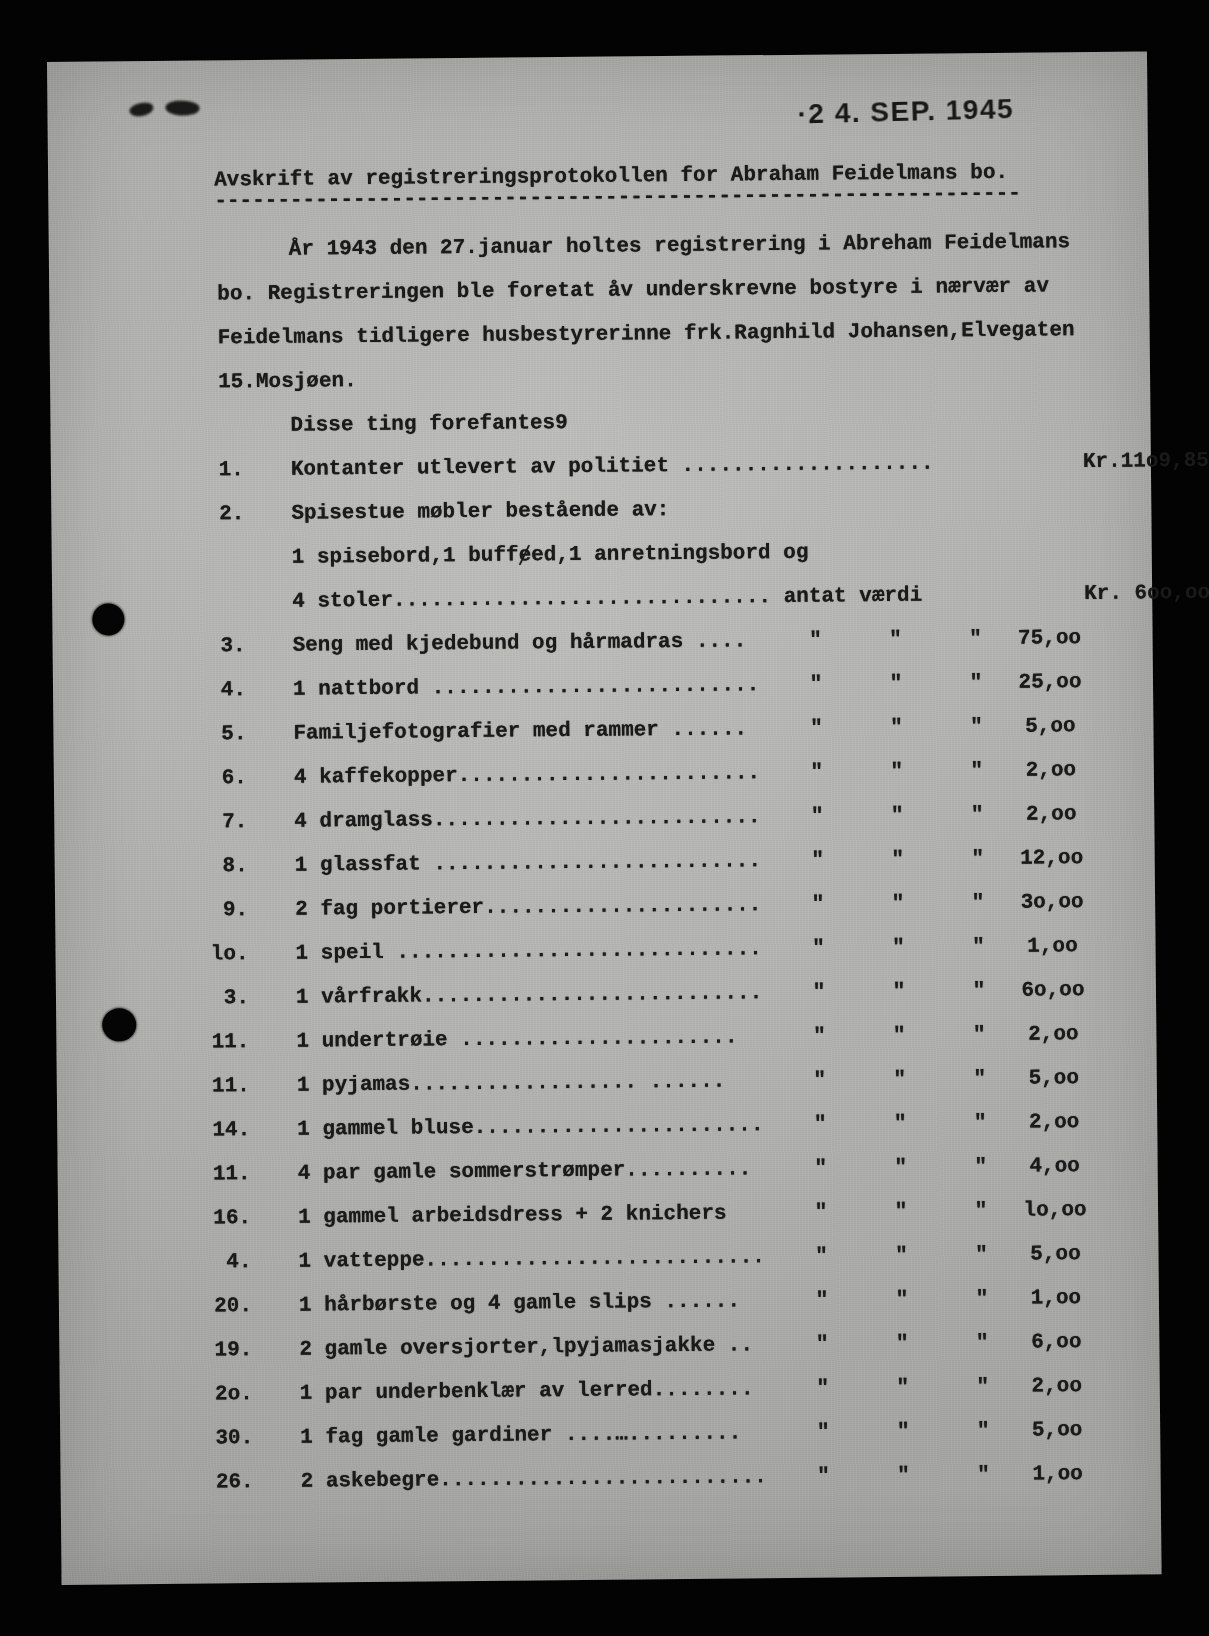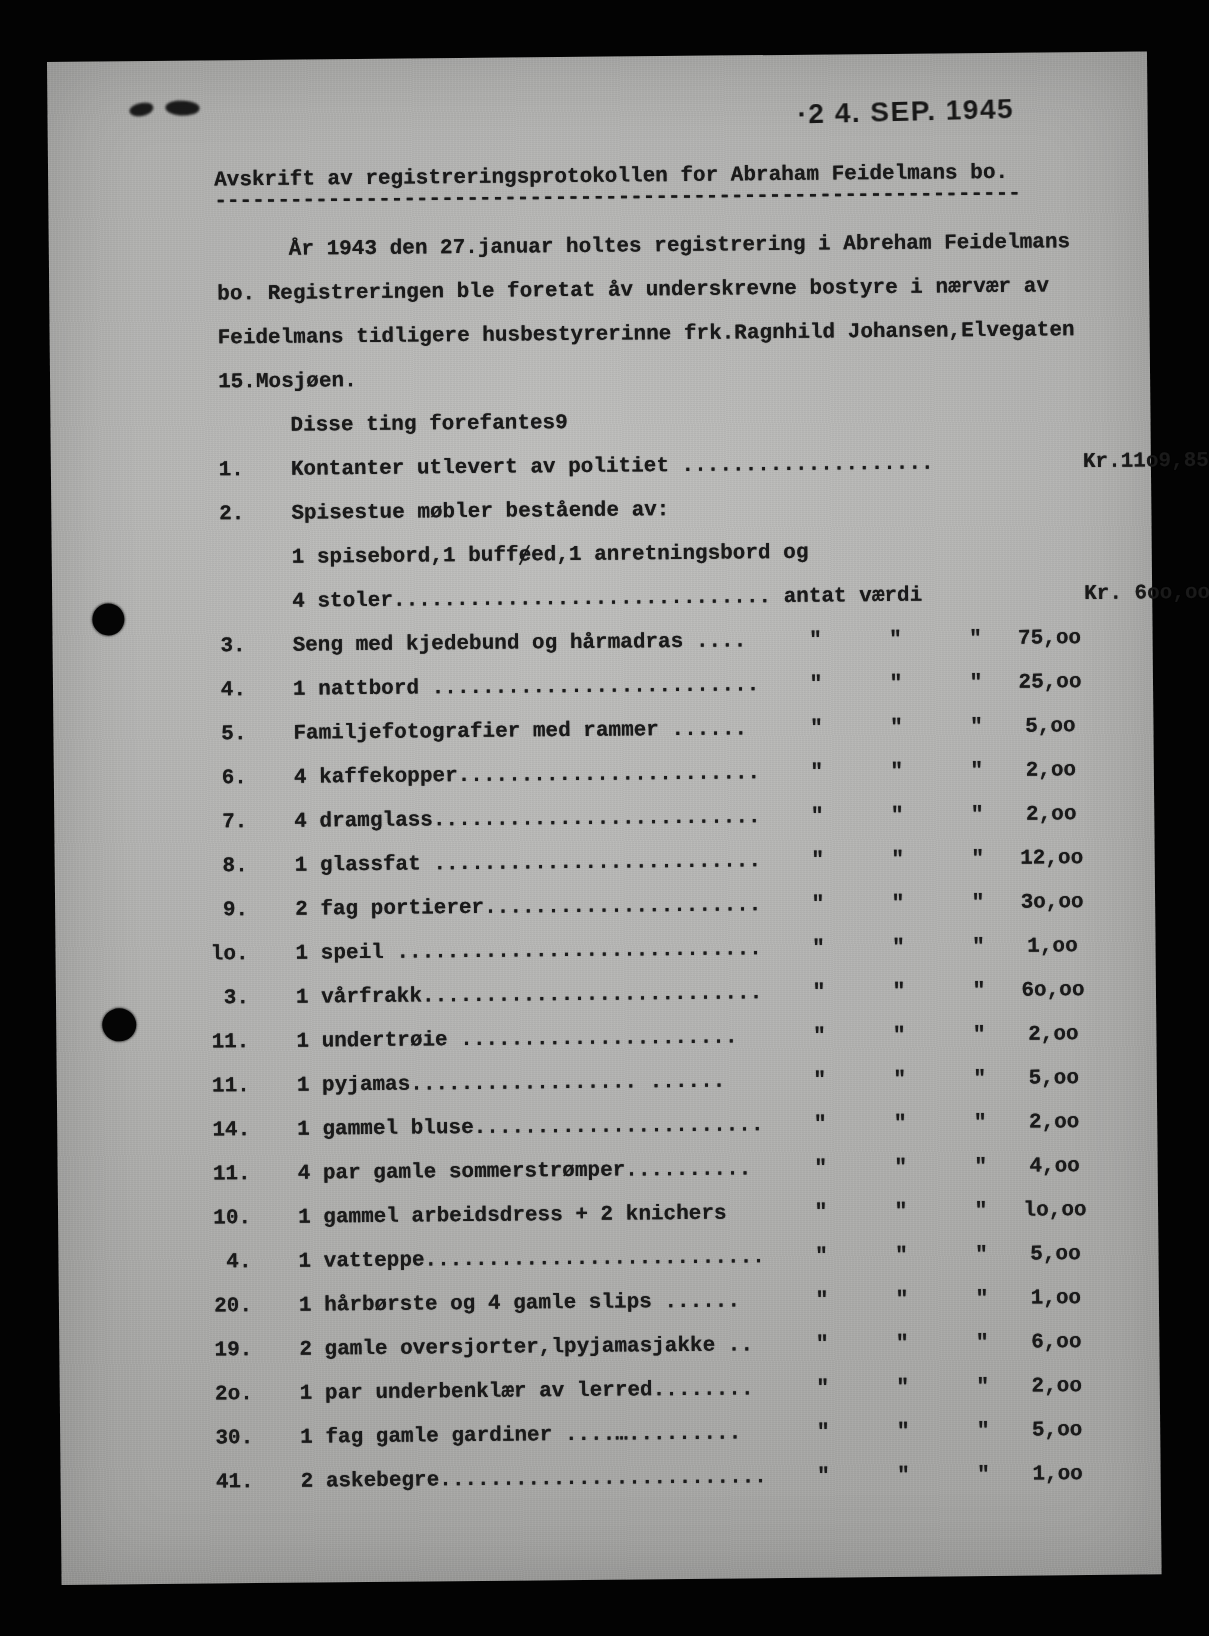--- a/index.html
+++ b/index.html
@@ -236,21 +236,21 @@
   </div>
         <div class="inv-row">
     <span class="c-num">11.</span>
     <span class="c-desc">4 par gamle sommerstrømper..........</span>
     <span class="c-q">"</span>
     <span class="c-q">"</span>
     <span class="c-q">"</span>
     <span class="c-amt">4,oo</span>
   </div>
         <div class="inv-row">
-    <span class="c-num">10.</span>
+    <span class="c-num">16.</span>
     <span class="c-desc">1 gammel arbeidsdress + 2 knichers</span>
     <span class="c-q">"</span>
     <span class="c-q">"</span>
     <span class="c-q">"</span>
     <span class="c-amt">lo,oo</span>
   </div>
         <div class="inv-row">
     <span class="c-num">4.</span>
     <span class="c-desc">1 vatteppe...........................</span>
     <span class="c-q">"</span>
@@ -284,21 +284,21 @@
   </div>
         <div class="inv-row">
     <span class="c-num">30.</span>
     <span class="c-desc">1 fag gamle gardiner ....….........</span>
     <span class="c-q">"</span>
     <span class="c-q">"</span>
     <span class="c-q">"</span>
     <span class="c-amt">5,oo</span>
   </div>
         <div class="inv-row">
-    <span class="c-num">41.</span>
+    <span class="c-num">26.</span>
     <span class="c-desc">2 askebegre..........................</span>
     <span class="c-q">"</span>
     <span class="c-q">"</span>
     <span class="c-q">"</span>
     <span class="c-amt">1,oo</span>
   </div>
       </div>
   </div>
 </div>
 

